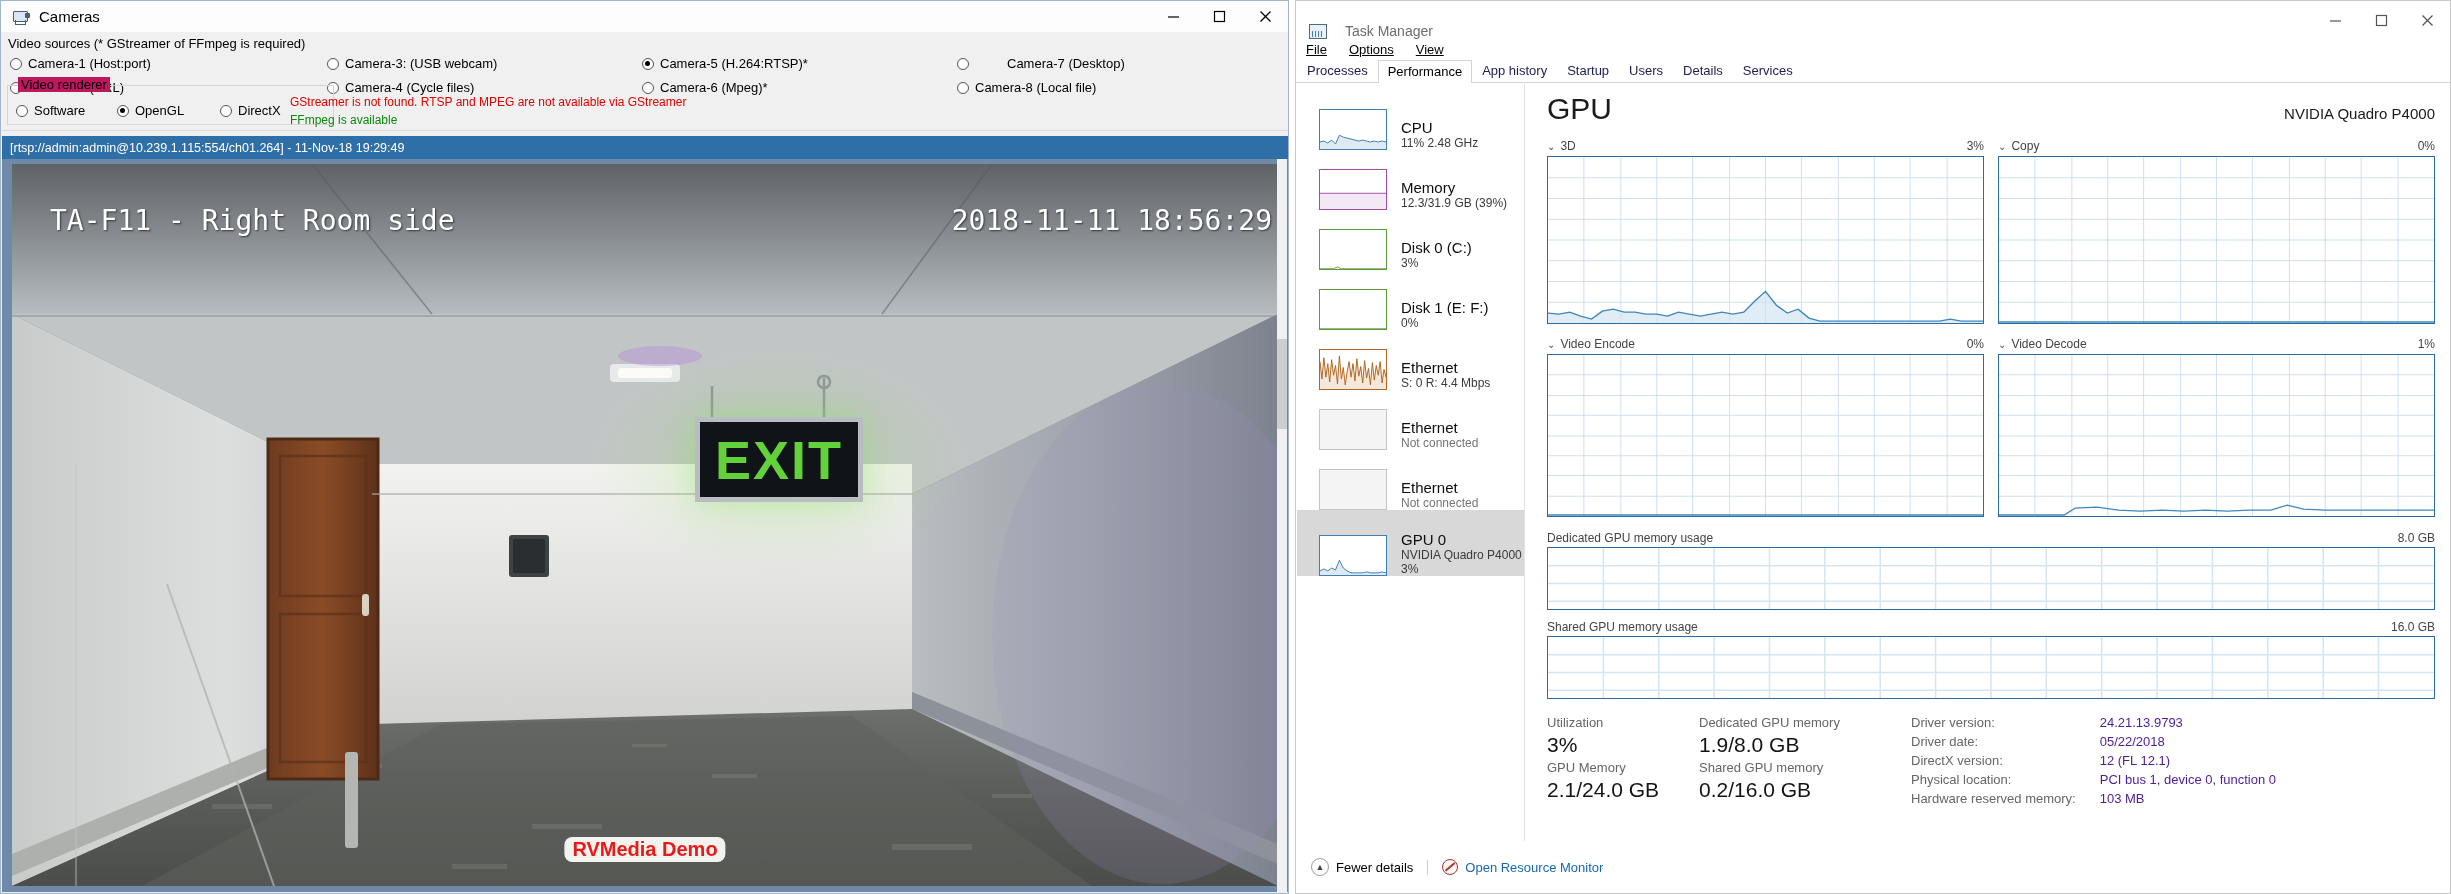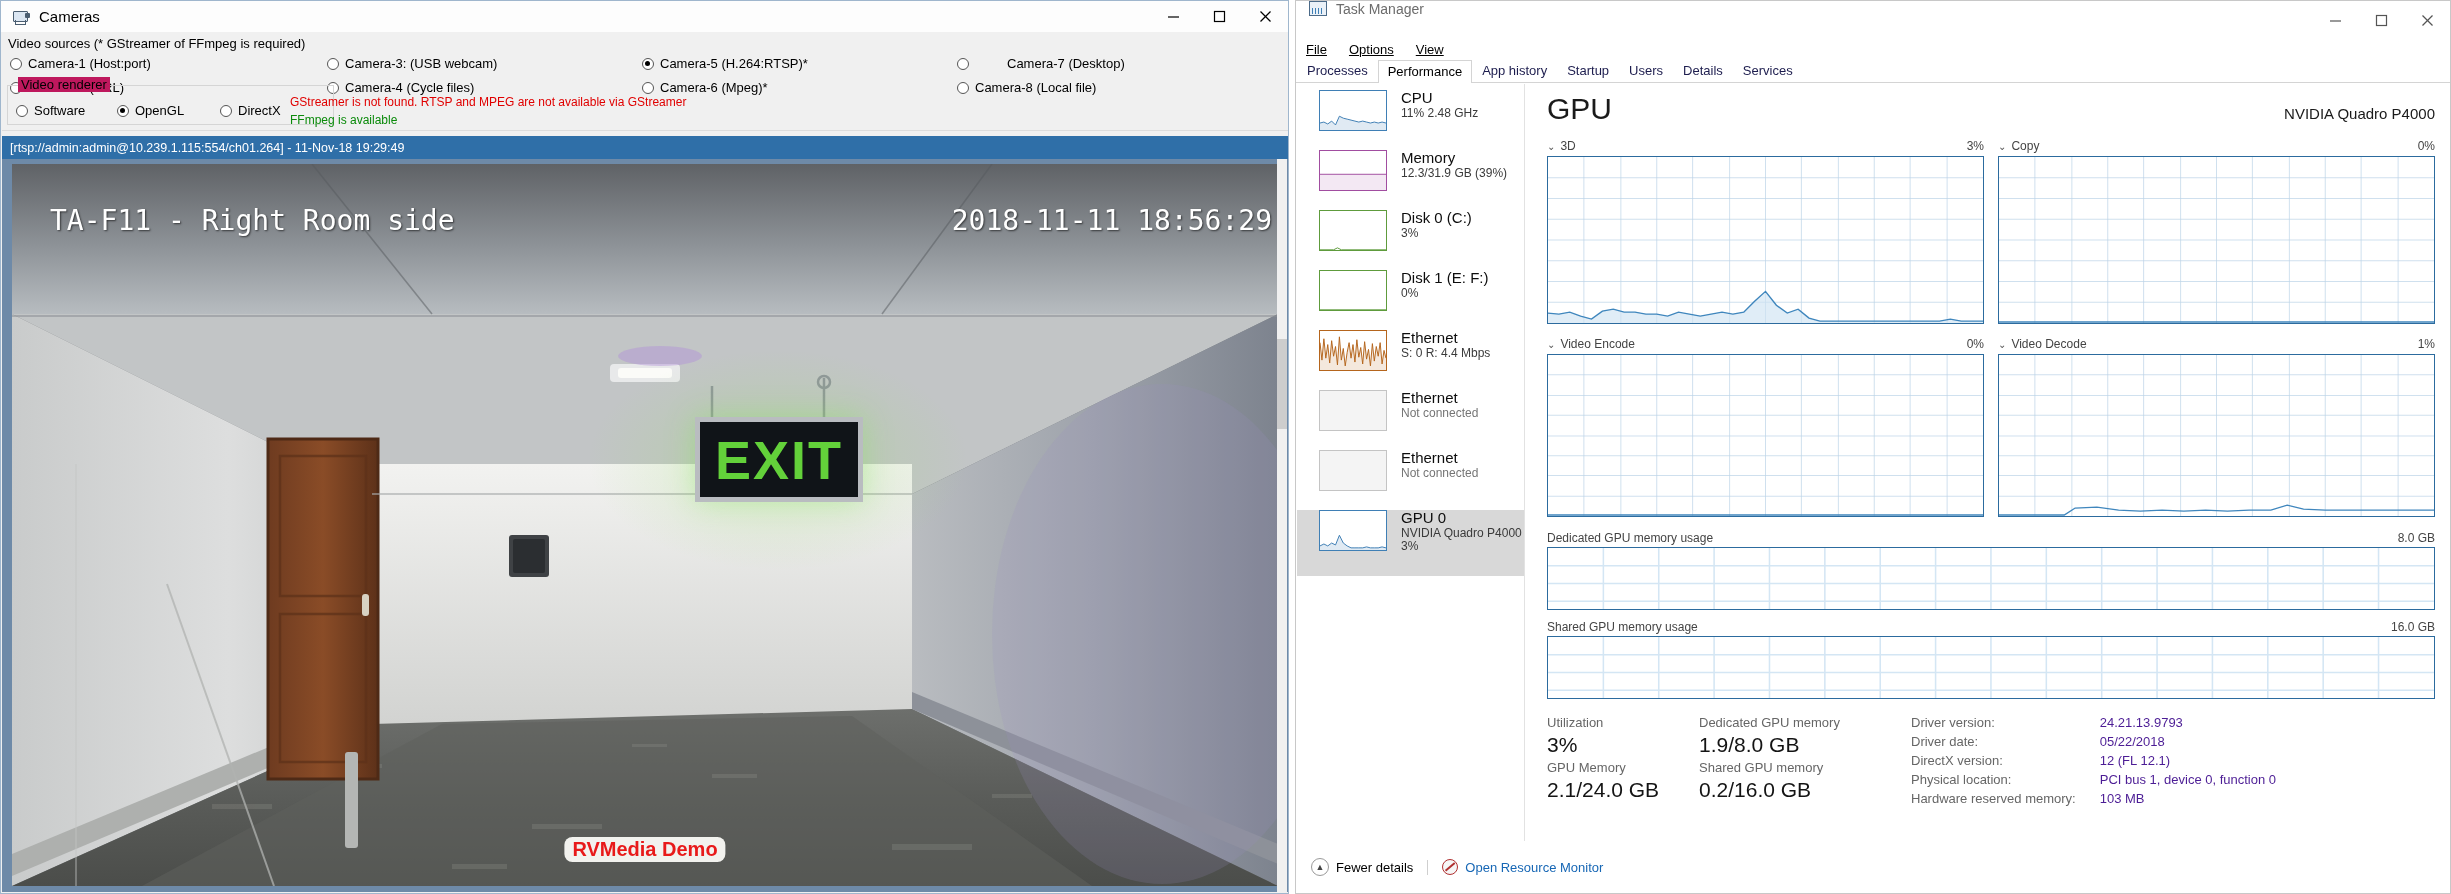--- a/index.html
+++ b/index.html
@@ -39,39 +39,39 @@
 
   .ov-name{position:absolute;left:38px;top:40px;font-family:"DejaVu Sans Mono",monospace;font-size:28px;color:#fff;letter-spacing:0px;text-shadow:1px 1px 2px rgba(0,0,0,.6);white-space:nowrap;}
   .ov-time{position:absolute;right:6px;top:40px;font-family:"DejaVu Sans Mono",monospace;font-size:28px;color:#fff;text-shadow:1px 1px 2px rgba(0,0,0,.6);white-space:nowrap;}
   .ov-demo{position:absolute;left:50%;transform:translateX(-50%);bottom:24px;background:#f2f2ee;color:#e81a1a;font-size:20px;font-weight:700;padding:1px 8px;white-space:nowrap;border-radius:8px;}
 
   .exit-sign{position:absolute;left:683px;top:253px;width:168px;height:85px;background:#101418;border:5px solid #b9bcc0;box-sizing:border-box;display:flex;align-items:center;justify-content:center;box-shadow:0 0 26px rgba(130,230,90,.38);}
   .exit-sign span{color:#63d13a;font-family:"Liberation Sans",sans-serif;font-weight:700;font-size:54px;letter-spacing:2px;line-height:1;}
 
   
   .tm-win{position:absolute;left:1295px;top:0;width:1156px;height:894px;background:#fff;border:1px solid #c8c8c8;box-sizing:border-box;}
-  .tm-title{height:38px;display:flex;align-items:flex-start;position:relative;}
+  .tm-title{height:38px;display:flex;align-items:flex-end;position:relative;gap:9px;}
   .tm-ico{width:18px;height:15px;margin-left:13px;margin-right:9px;border:1.5px solid #4b6a88;background:#eaf1f8;position:relative;box-sizing:border-box;}
   .tm-ico::after{content:"";position:absolute;left:1px;bottom:1px;width:13px;height:6px;
     background:linear-gradient(to right,transparent 0 1px,#3f7fb5 1px 2px,transparent 2px 4px,#3f7fb5 4px 5px,transparent 5px 7px,#3f7fb5 7px 8px,transparent 8px 10px,#3f7fb5 10px 11px,transparent 11px);}
   .tm-title-txt{font-size:14px;color:#6c6c6c;}
   .tm-winbtns{position:absolute;right:0;top:0;display:flex;height:38px;}
   .tm-winbtn{width:46px;height:38px;display:flex;align-items:center;justify-content:center;color:#555;}
 
   .tm-menu{height:21px;display:flex;align-items:center;padding-left:10px;font-size:13px;color:#000;}
   .tm-menu div{margin-right:22px;}
   .tm-menu u{text-decoration:underline;}
 
   .tm-tabs{height:23px;border-bottom:1px solid #d4d4d4;display:flex;align-items:flex-end;padding-left:1px;box-sizing:border-box;}
   .tab{font-size:13px;color:#1d1d4e;padding:2px 9px 3px 9px;border:1px solid transparent;border-bottom:none;line-height:17px;white-space:nowrap;}
   .tab.sel{background:#fff;border-color:#d4d4d4;position:relative;top:1px;color:#000;}
 
   .tm-body{position:absolute;left:1px;top:83px;right:1px;bottom:52px;display:flex;}
   .tm-side{width:228px;border-right:1px solid #e2e2e2;box-sizing:border-box;padding-top:6px;background:#fff;}
-  .side-item{height:60px;display:flex;align-items:flex-start;padding-left:22px;box-sizing:border-box;}
+  .side-item{height:60px;display:flex;align-items:flex-end;padding-left:22px;box-sizing:border-box;}
   .side-item.sel{background:#d8d8d8;}
   .thumb{width:68px;height:41px;border:1px solid #3f7fb5;box-sizing:border-box;background:#fff;margin-right:14px;flex:none;overflow:hidden;position:relative;}
   .side-txt{line-height:1.12;}
   .side-name{font-size:15px;color:#0d0d0d;}
   .side-sub{font-size:12px;color:#3a3a3a;}
   .side-sub.dim{color:#757575;}
 
   .tm-main{flex:1;position:relative;padding:10px 14px 0 22px;box-sizing:border-box;}
   .gpu-h{display:flex;align-items:baseline;justify-content:space-between;}
   .gpu-h .t{font-size:30px;color:#1a1a1a;line-height:1;}

